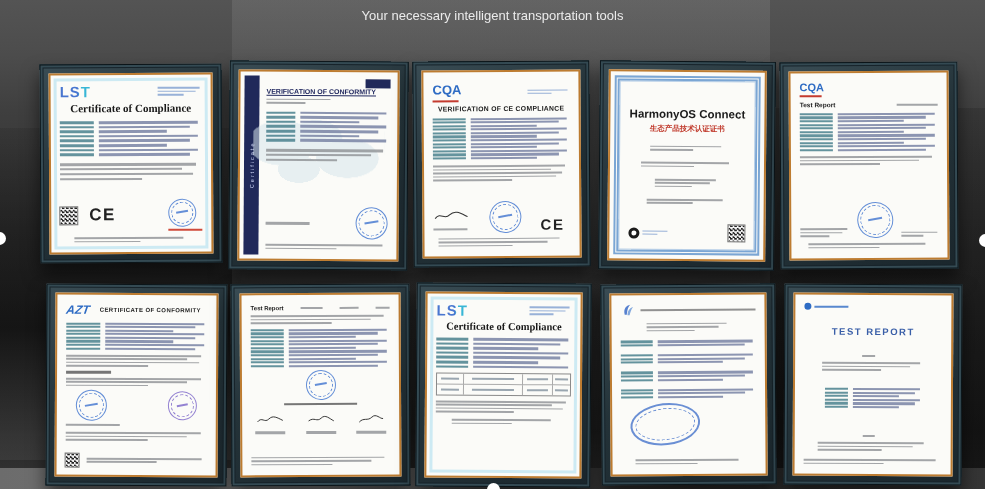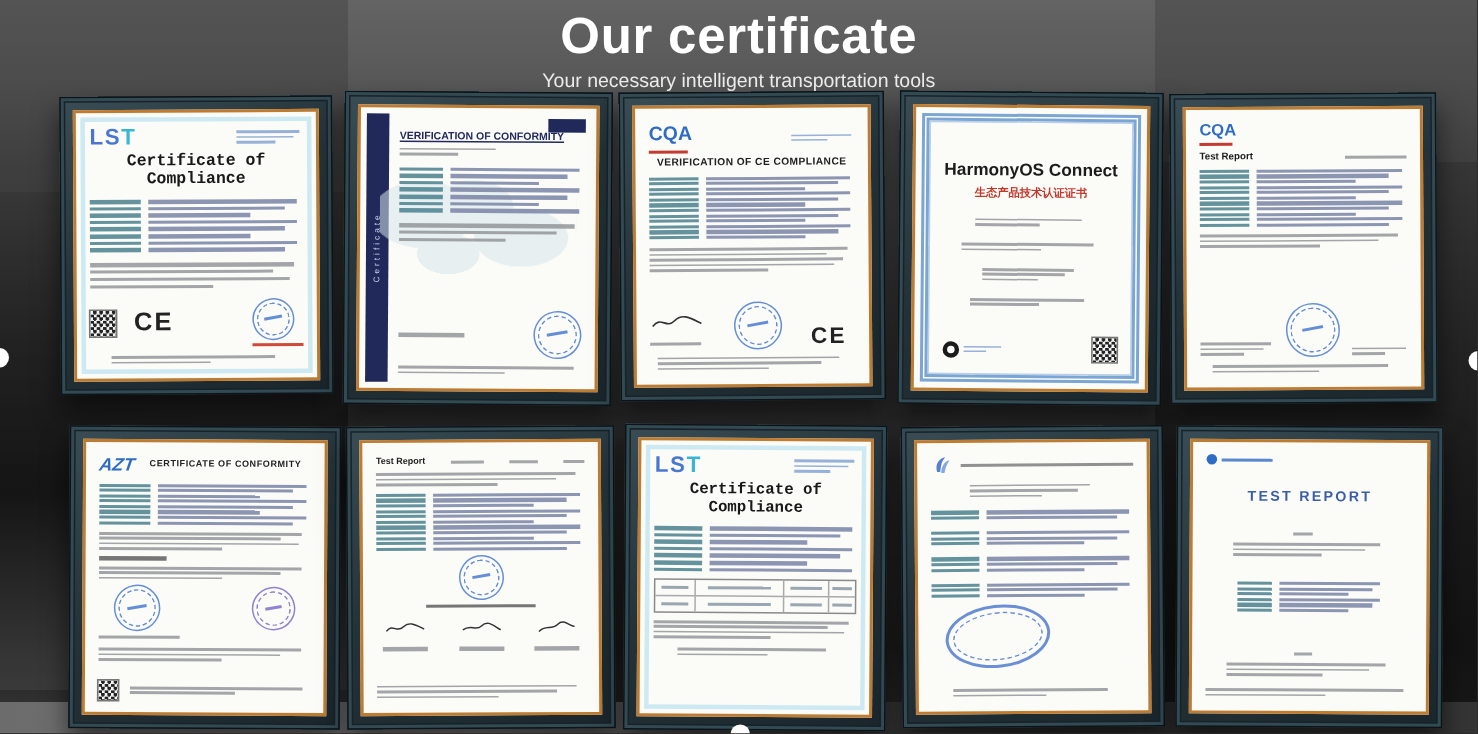--- a/index.html
+++ b/index.html
@@ -48,21 +48,21 @@
   .frow{display:flex;gap:5px;margin:2.1px 0;align-items:center;}
   .frow .fl{display:block;height:2.5px;width:24%;background:#49808d;opacity:.85;flex:none;}
   .frow .fv{display:block;height:2.5px;background:#8089a8;opacity:.9;flex:none;width:64%;}
   .frow:nth-child(3n) .fv{width:48%;} .frow:nth-child(3n+1) .fv{width:70%;}
   .compact .frow{margin:1.5px 0;} .compact .frow .fl,.compact .frow .fv{height:2.1px;}
   .pl{display:block;height:2.2px;background:#8d9094;opacity:.8;margin:2.6px 0;width:96%;}
   .pl:nth-child(4n){width:90%;} .pl:nth-child(4n+2){width:86%;} .pl:nth-child(4n+3){width:94%;} .pl:last-child{width:58%;}
   .mini .pl{height:1.6px;background:#7f9fd0;margin:1.7px 0;}
   .centered .pl{margin-left:auto;margin-right:auto;}
   .tiny .pl{height:1.6px;margin:1.8px 0;}
-  .ctitle{font-family:Liberation Mono, monospace;font-weight:bold;color:#191919;text-align:center;}
+  .ctitle{font-family:Liberation Serif, serif;font-weight:bold;color:#191919;text-align:center;}
   .qr{display:block;width:17px;height:17px;flex:none;outline:1px solid #777;
       background:repeating-conic-gradient(#222 0 25%,#f4f4f4 0 50%) 0 0/4.2px 4.2px;}
   .ce{font-weight:bold;color:#222;letter-spacing:1.5px;font-family:"Liberation Sans",sans-serif;}
   .stamp{flex:none;border:1.6px solid #3f74cf;border-radius:50%;position:relative;opacity:.8;transform:rotate(-10deg);}
   .stamp::before{content:"";position:absolute;inset:2px;border:1px dashed #3f74cf;border-radius:50%;}
   .stamp::after{content:"";position:absolute;left:28%;top:44%;right:28%;height:2px;background:#3f74cf;}
   .stamp.purple{border-color:#7a64c8;} .stamp.purple::before{border-color:#7a64c8;} .stamp.purple::after{background:#7a64c8;}
   .reddate{display:block;height:2px;width:34px;background:#d04a3a;margin:2px auto 0;}
   .sig{flex:none;}
   .logo-lst{font-size:15px;font-weight:bold;letter-spacing:1px;
@@ -95,21 +95,20 @@
 <body>
 
 <div class="stage">
   <div class="bg-grad"></div>
   <div class="bg-center"></div>
   <div class="bg-left-photo"></div>
   <div class="bg-right-photo"></div>
   <div class="bg-bottom"></div>
 
   <div class="hdr">
-    <h1>Our certificate</h1>
     <p>Your necessary intelligent transportation tools</p>
   </div>
 
   <div class="navdot dot-l"></div>
   <div class="navdot dot-r"></div>
   <div class="navdot dot-b"></div>
 
   <div class="cert c1">
     <div class="paper">
       <div class="deco-blue"></div>

